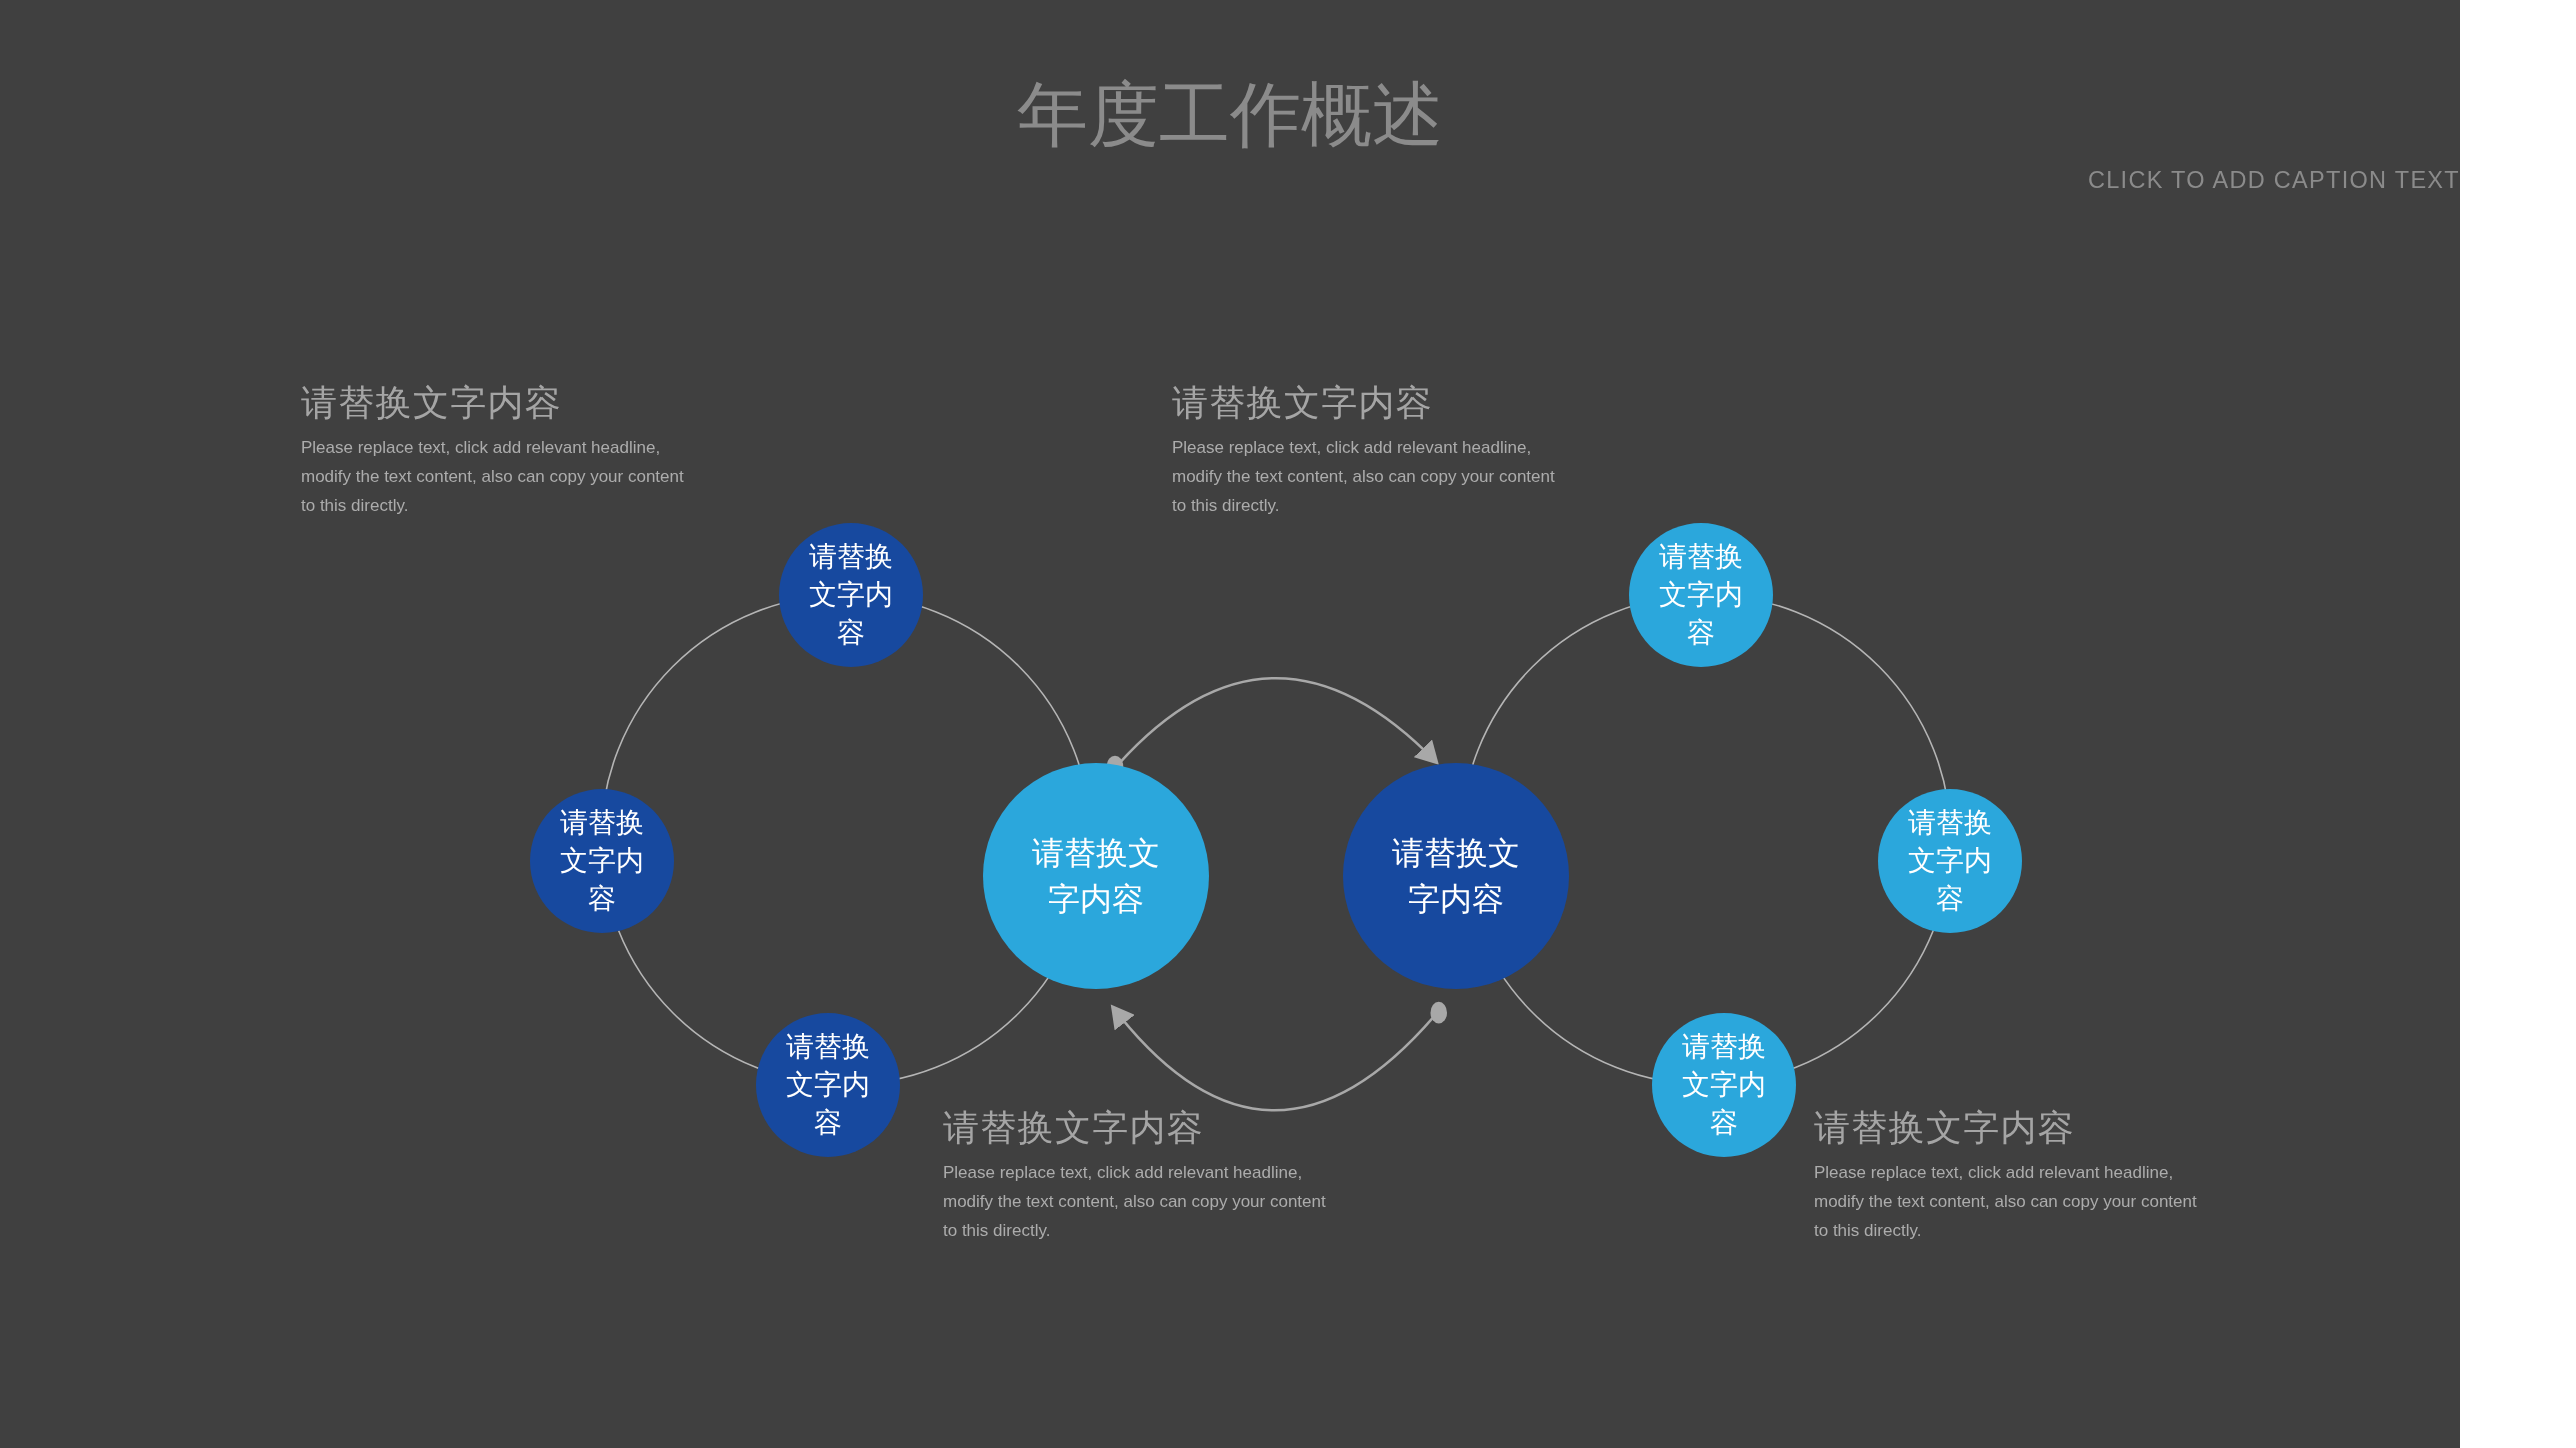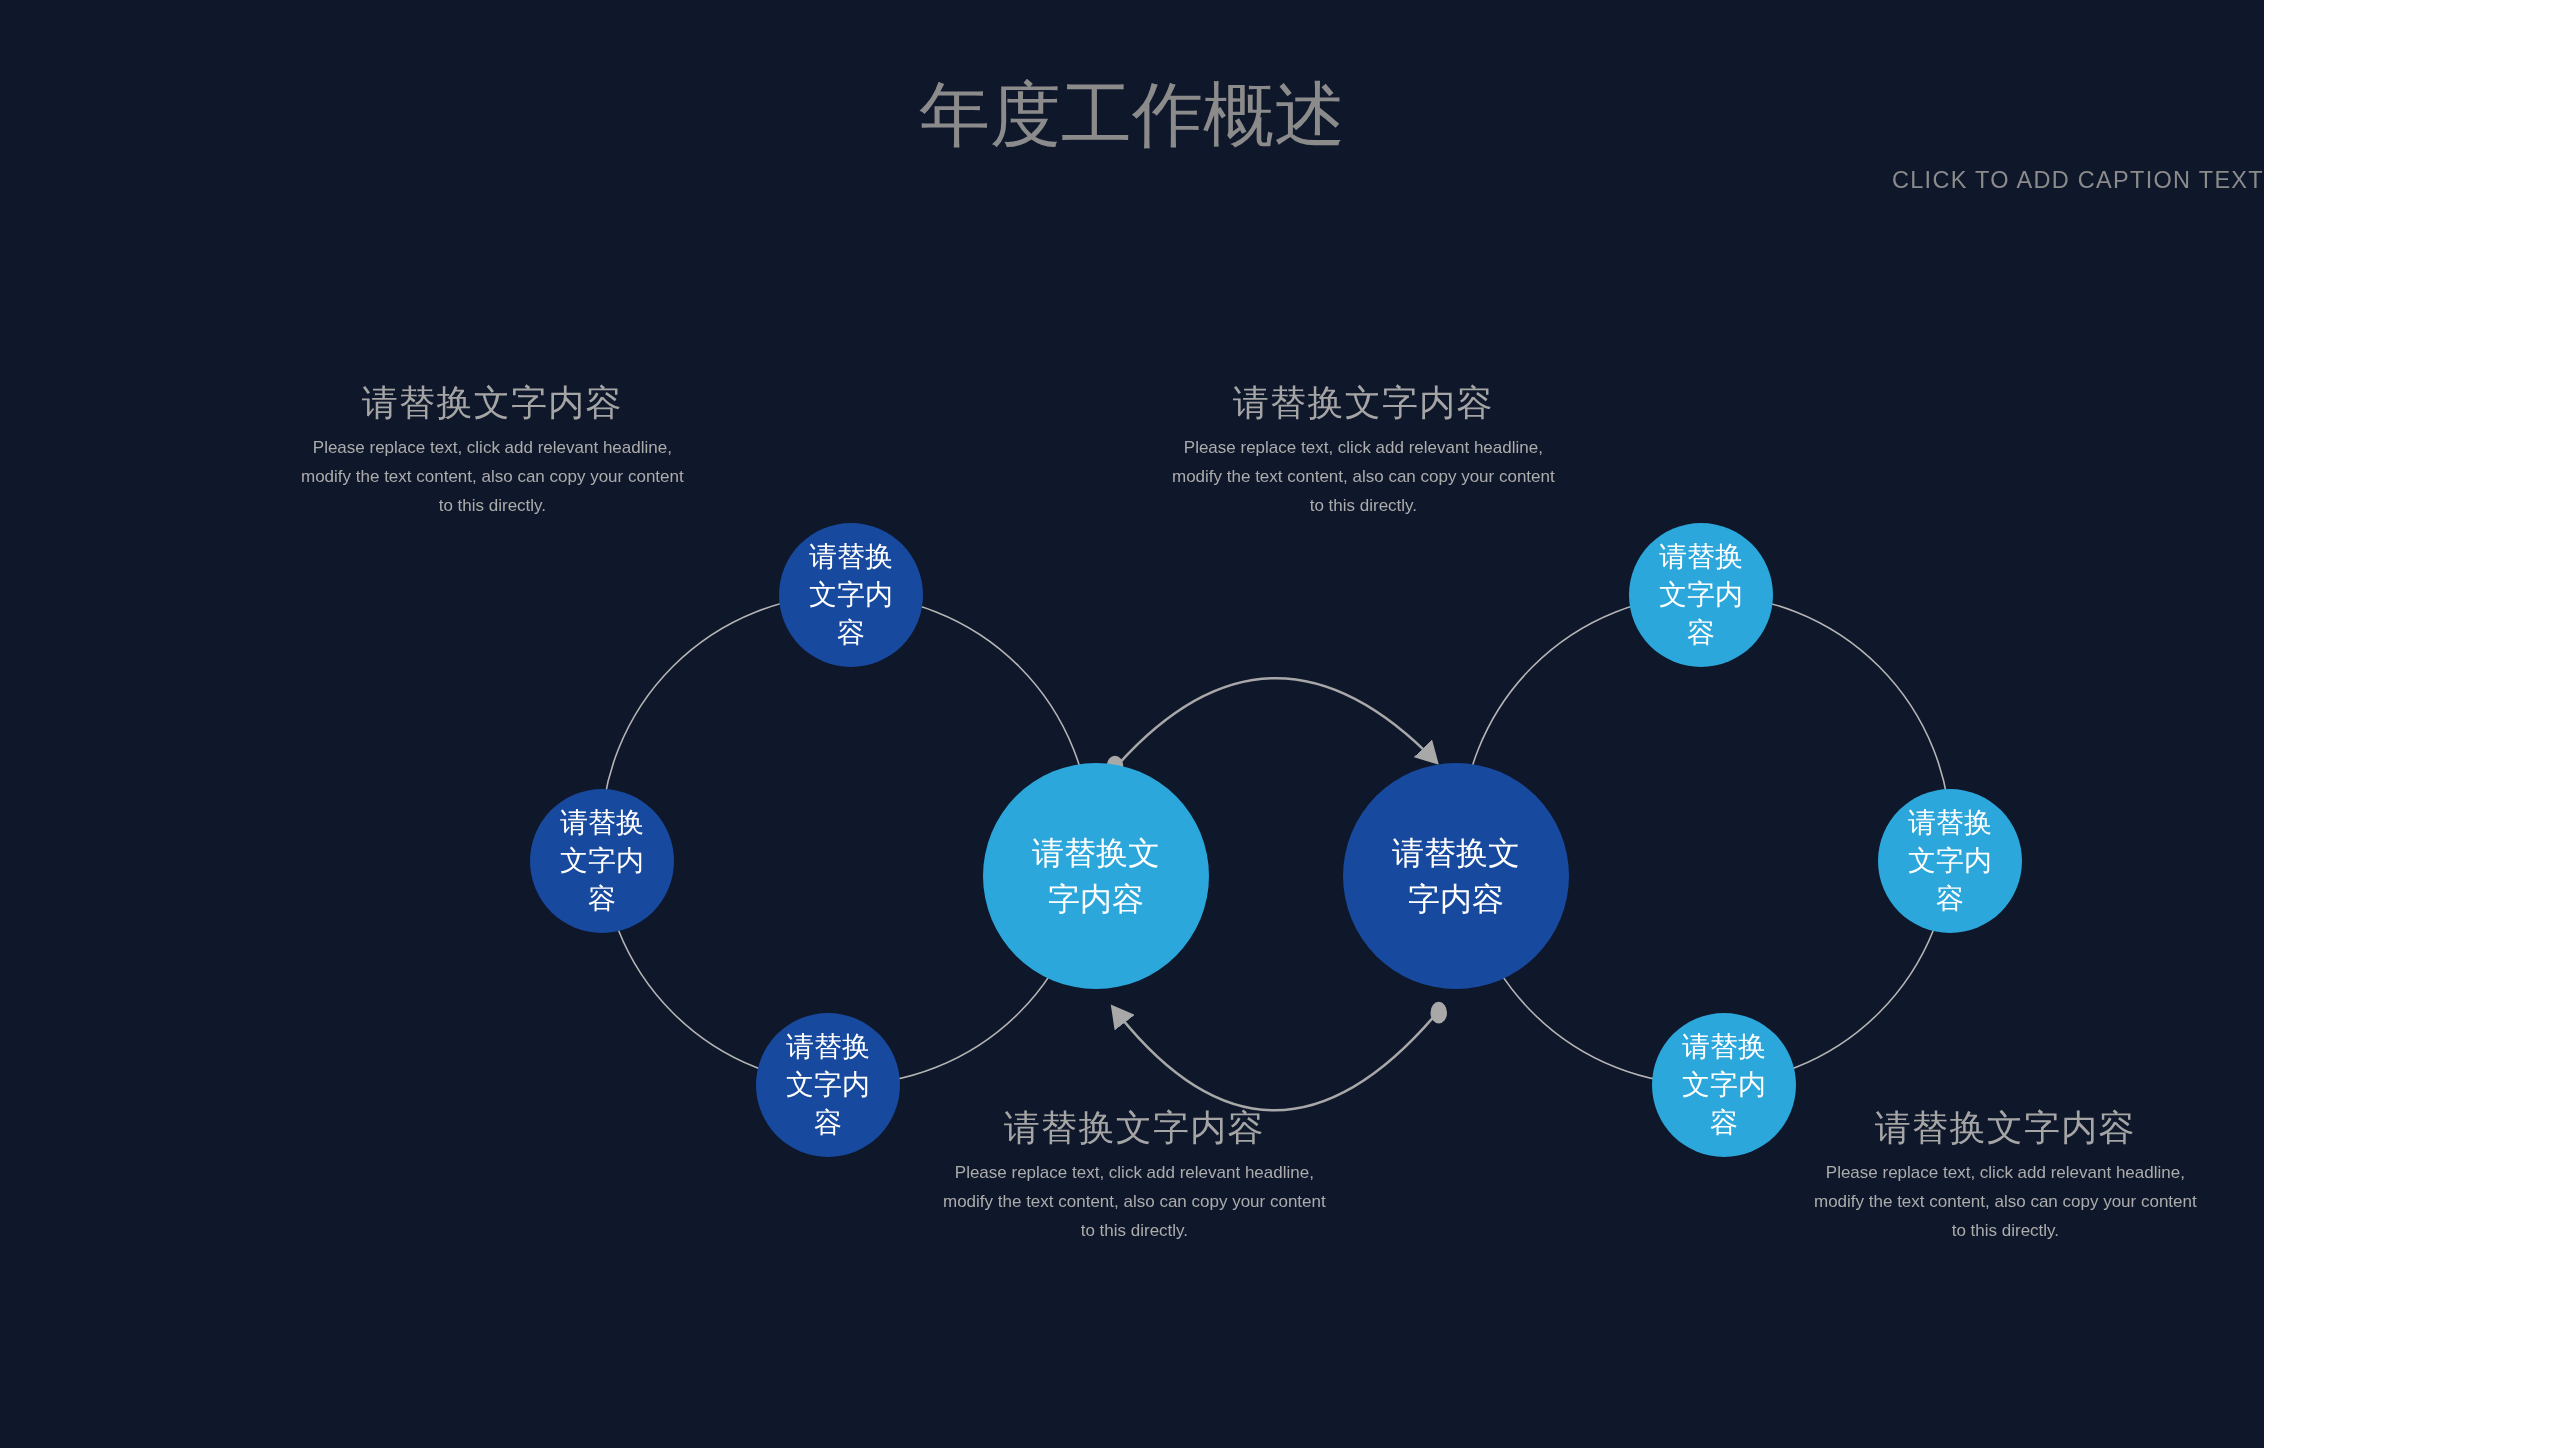--- a/index.html
+++ b/index.html
@@ -1,20 +1,20 @@
 <!DOCTYPE html>
 <html style="--light-blue: #2ba7dc; --dark-blue: #17499f; --gray-line: #b5b5b5; --gray-arrow: #a8a8a8; --heading-gray: #a5a5a5; --body-gray: #acacac; --title-gray: #8b8b8b;font-size:10.2px"><head>
 <meta charset="utf-8">
 <style>
   html, body { margin: 0; padding: 0; background: #ffffff; }
   .slide {
     position: relative;
-    width: 2264px;
+    width: 2460px;
     height: 1449px;
-    background: #0f172a;
+    background: #404040;
     overflow: hidden;
     font-family: "Liberation Sans", "DejaVu Sans", sans-serif;
   }
 
   
   .title {
     position: absolute;
     left: 0; right: 0;
     top: 71px;
     text-align: center;
@@ -53,21 +53,21 @@
     text-align: center;
   }
   .circle.light { background: var(--light-blue, #2ba7dc); }
   .circle.dark  { background: var(--dark-blue, #17499f); }
   .circle.big   { width: 226px; height: 226px; }
   .circle.small { width: 144px; height: 144px; }
   .circle.big .cline   { font-size: 32px; line-height: 46px; text-align: center; }
   .circle.small .cline { font-size: 28px; line-height: 38px; }
 
   
-  .text-block { position: absolute; z-index: 2; text-align: center; }
+  .text-block { position: absolute; z-index: 2; }
   .text-block .heading {
     font-size: 36px;
     line-height: 41px;
     letter-spacing: 1.3px;
     color: var(--heading-gray, #a5a5a5);
     margin: 0 0 10.2px 0;
     font-weight: 400;
     white-space: nowrap;
   }
   .text-block .body-line {

